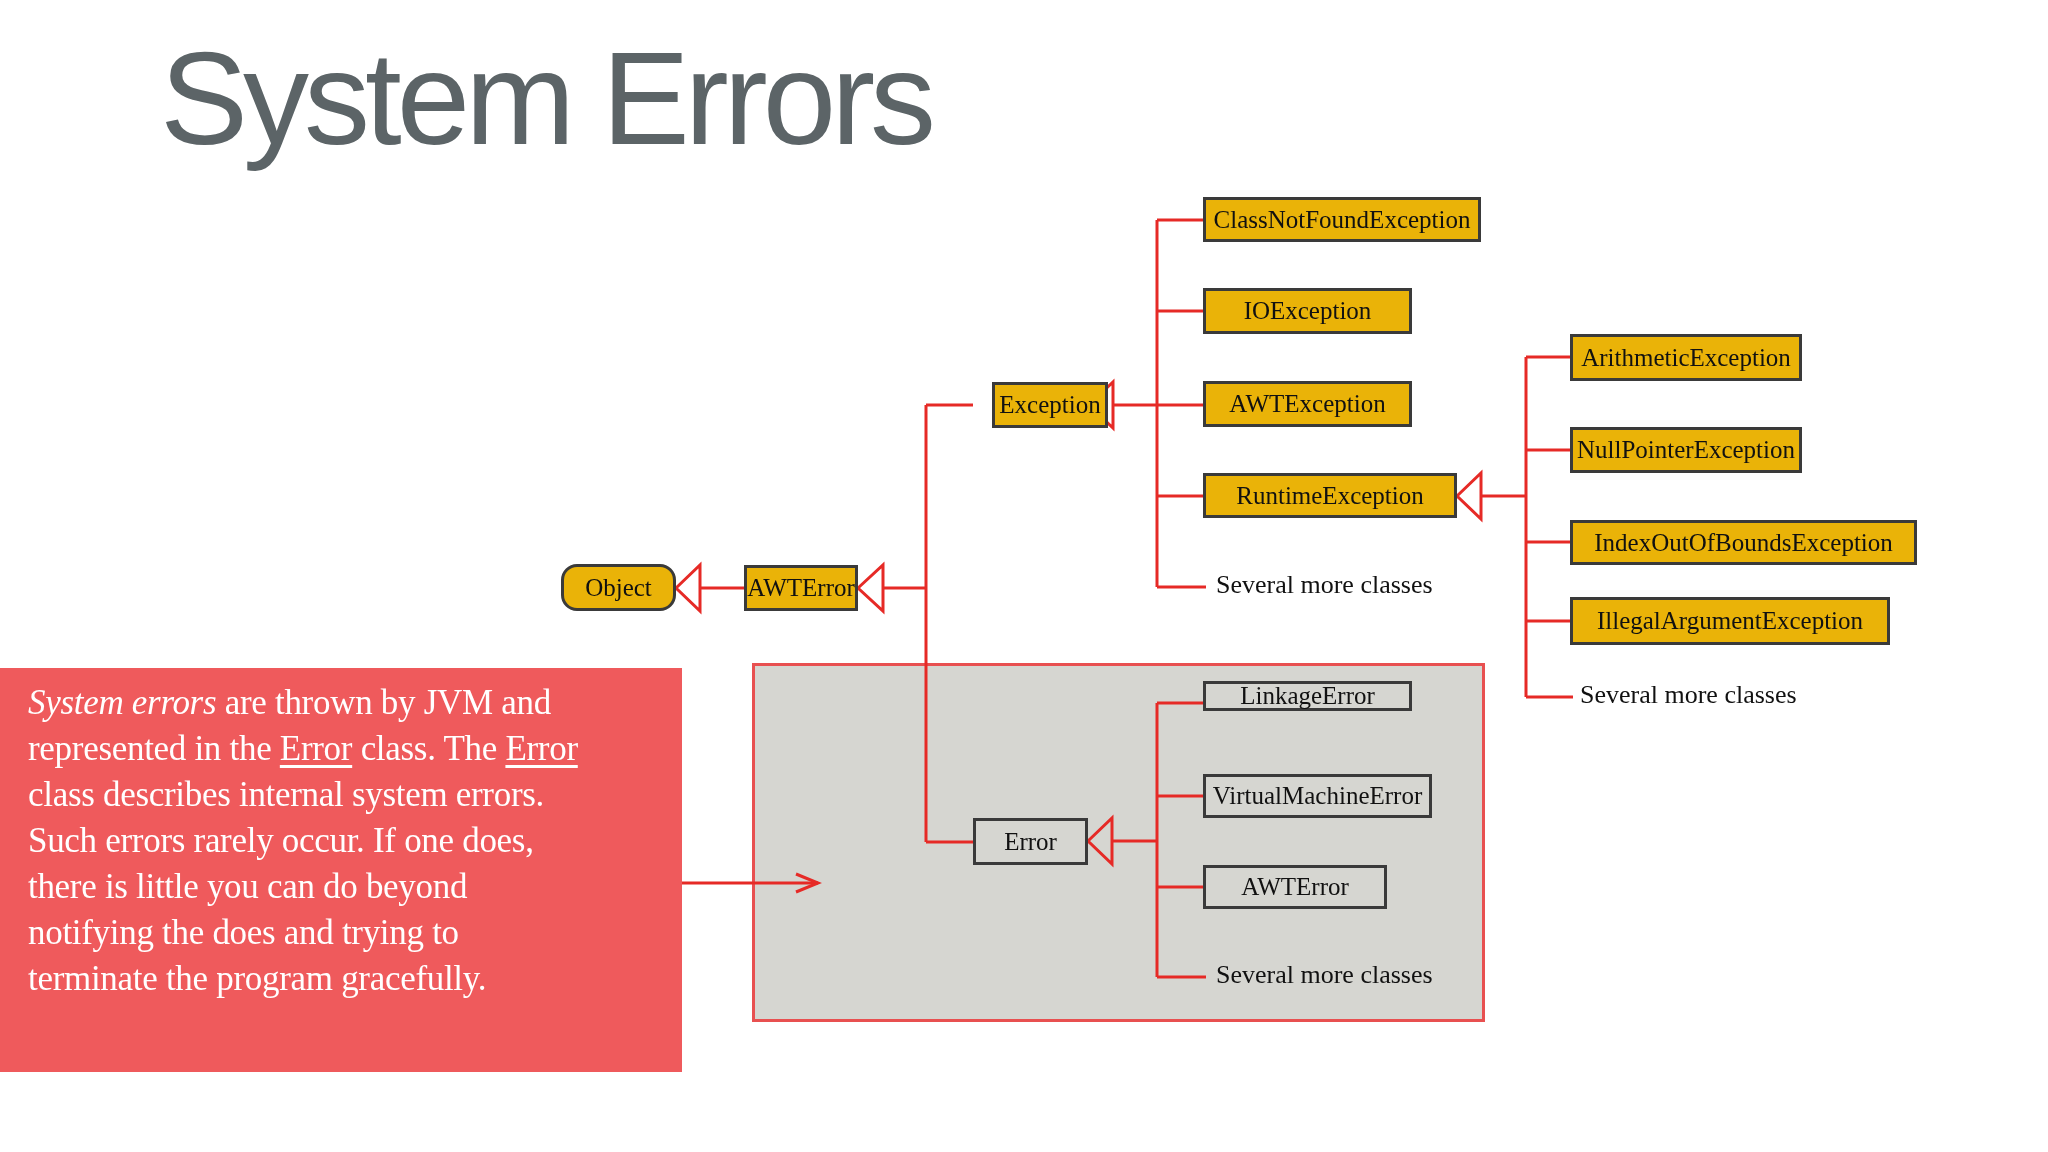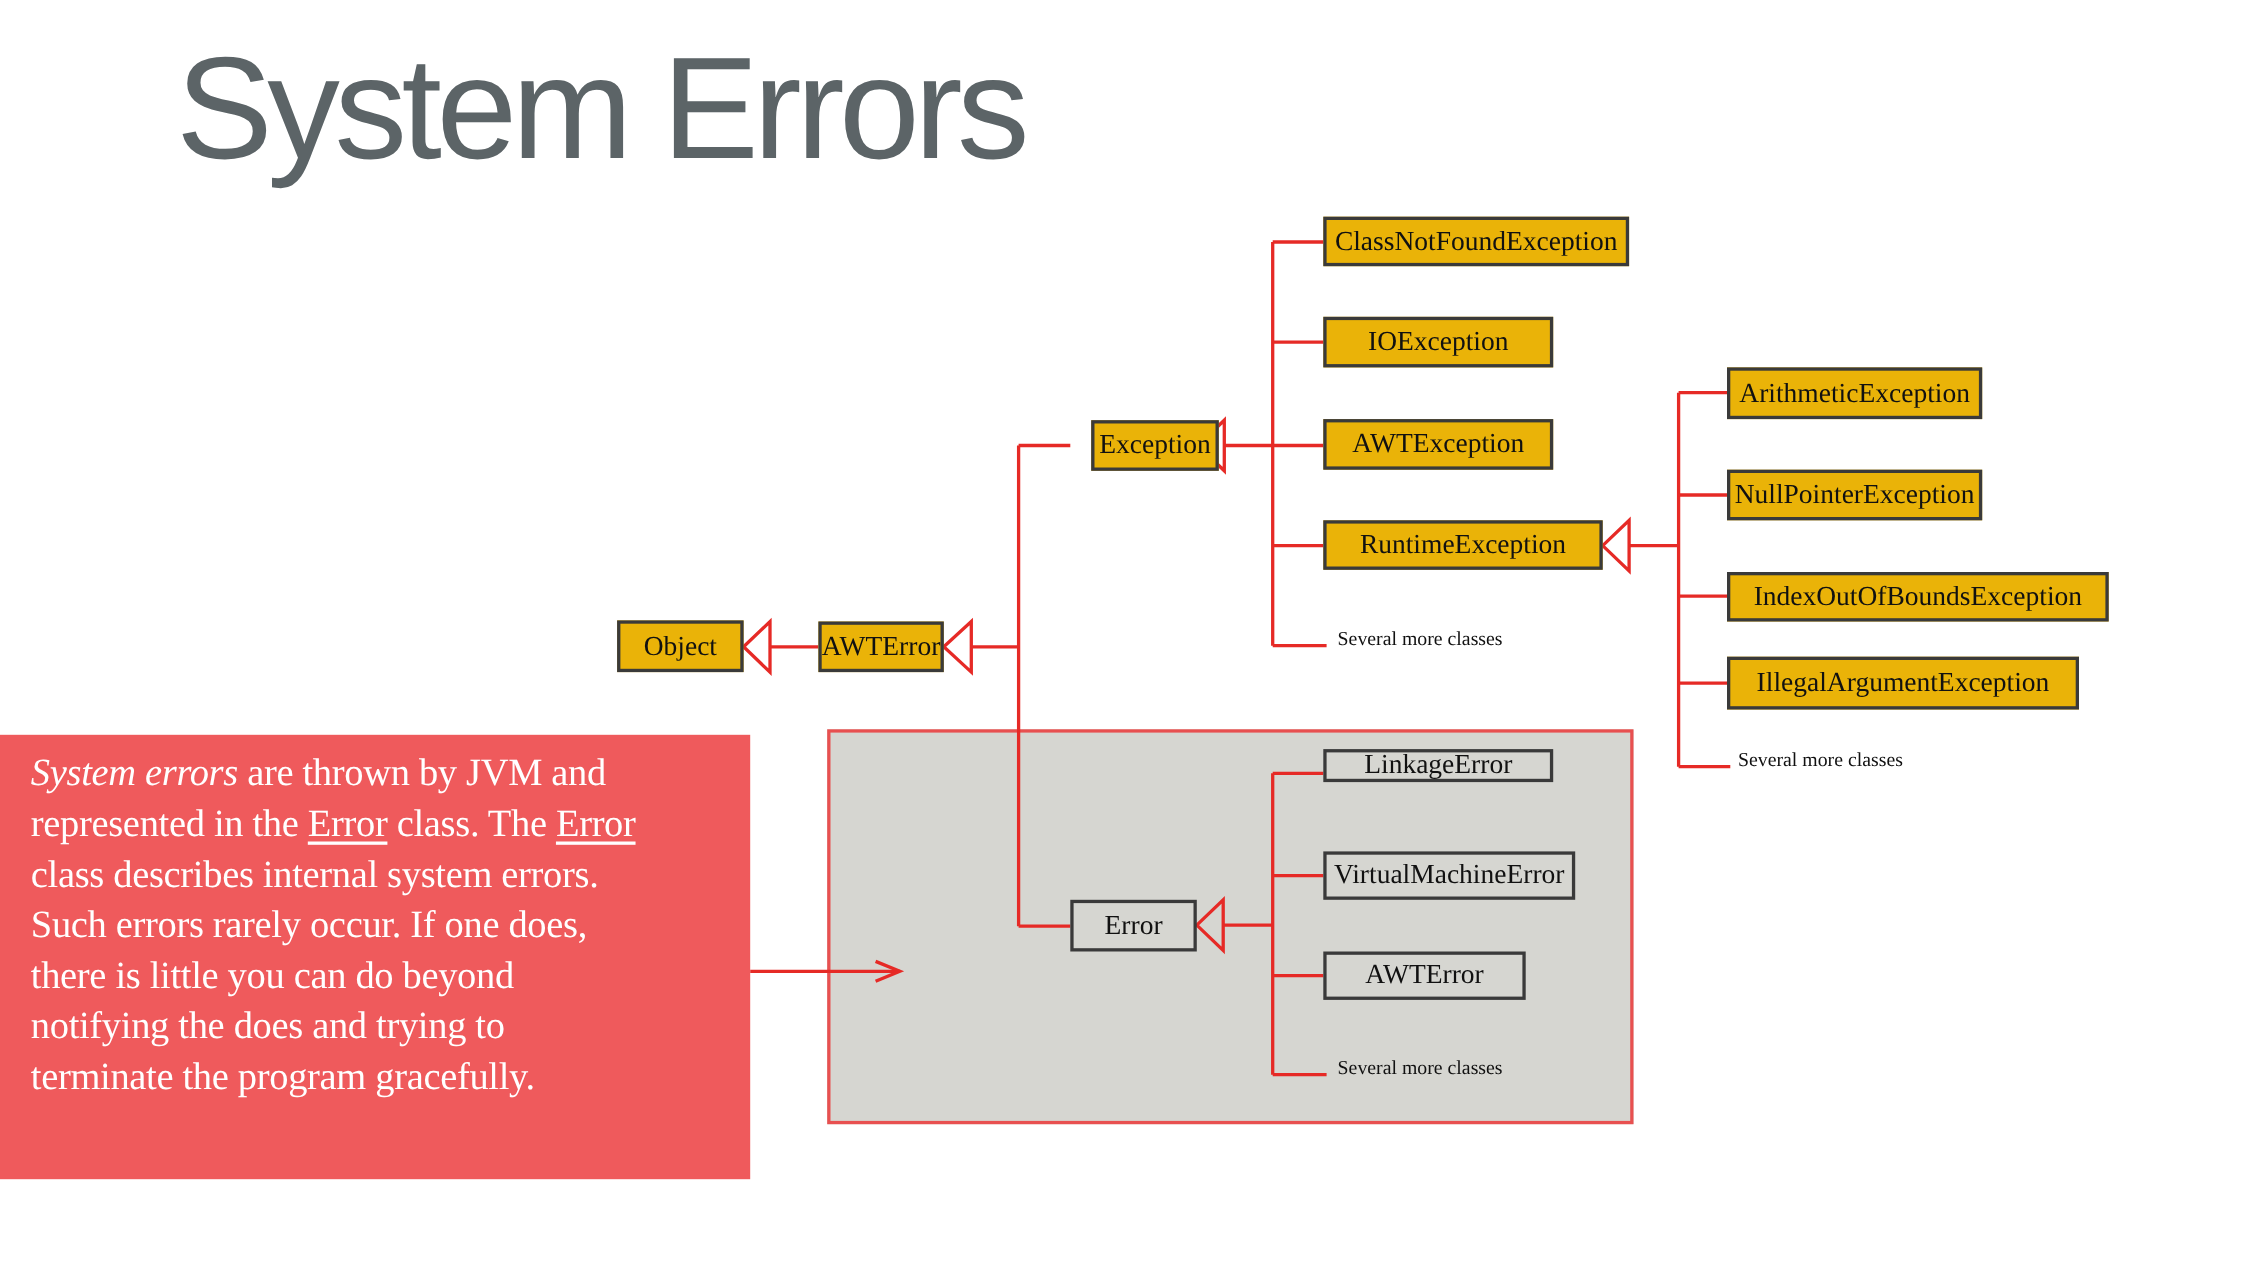--- a/index.html
+++ b/index.html
@@ -47,21 +47,21 @@
     color: #111111;
     text-align: center;
     display: flex;
     align-items: center;
     justify-content: center;
     white-space: nowrap;
   }
   .node.in-gray { background: transparent; }
   .more-label {
     position: absolute;
-    font-size: 18px;
+    font-size: 26px;
     color: #111111;
     white-space: nowrap;
   }
   #note-box {
     position: absolute;
     left: 0;
     top: 668px;
     width: 682px;
     height: 404px;
     background: #ef5a5c;
@@ -120,21 +120,21 @@
       <path d="M1112 841 H1157"></path>
       <polygon points="1088,841 1112,818 1112,864"></polygon>
       <path d="M1157 887 H1203"></path>
       <path d="M1157 977 H1206"></path>
 
       <path d="M682 883 H818"></path>
       <polyline points="796,874 818,883 796,892"></polyline>
     </g>
   </svg>
 
-  <div class="node" style="left:561px; top:564px; width:115px; height:47px;">Object</div>
+  <div class="node" style="left:561px; top:564px; width:115px; height:47px;border-radius:16px;">Object</div>
   <div class="node" style="left:744px; top:565px; width:114px; height:46px;">AWTError</div>
   <div class="node" style="left:973px; top:382px; width:116px; height:46px;margin-left:19px;">Exception</div>
   <div class="node in-gray" style="left:973px; top:818px; width:115px; height:47px;">Error</div>
 
   <div class="node" style="left:1203px; top:197px; width:278px; height:45px;">ClassNotFoundException</div>
   <div class="node" style="left:1203px; top:288px; width:209px; height:46px;">IOException</div>
   <div class="node" style="left:1203px; top:381px; width:209px; height:46px;">AWTException</div>
   <div class="node" style="left:1203px; top:473px; width:254px; height:45px;">RuntimeException</div>
   <div class="more-label" style="left:1216px; top:570px;">Several more classes</div>
 

